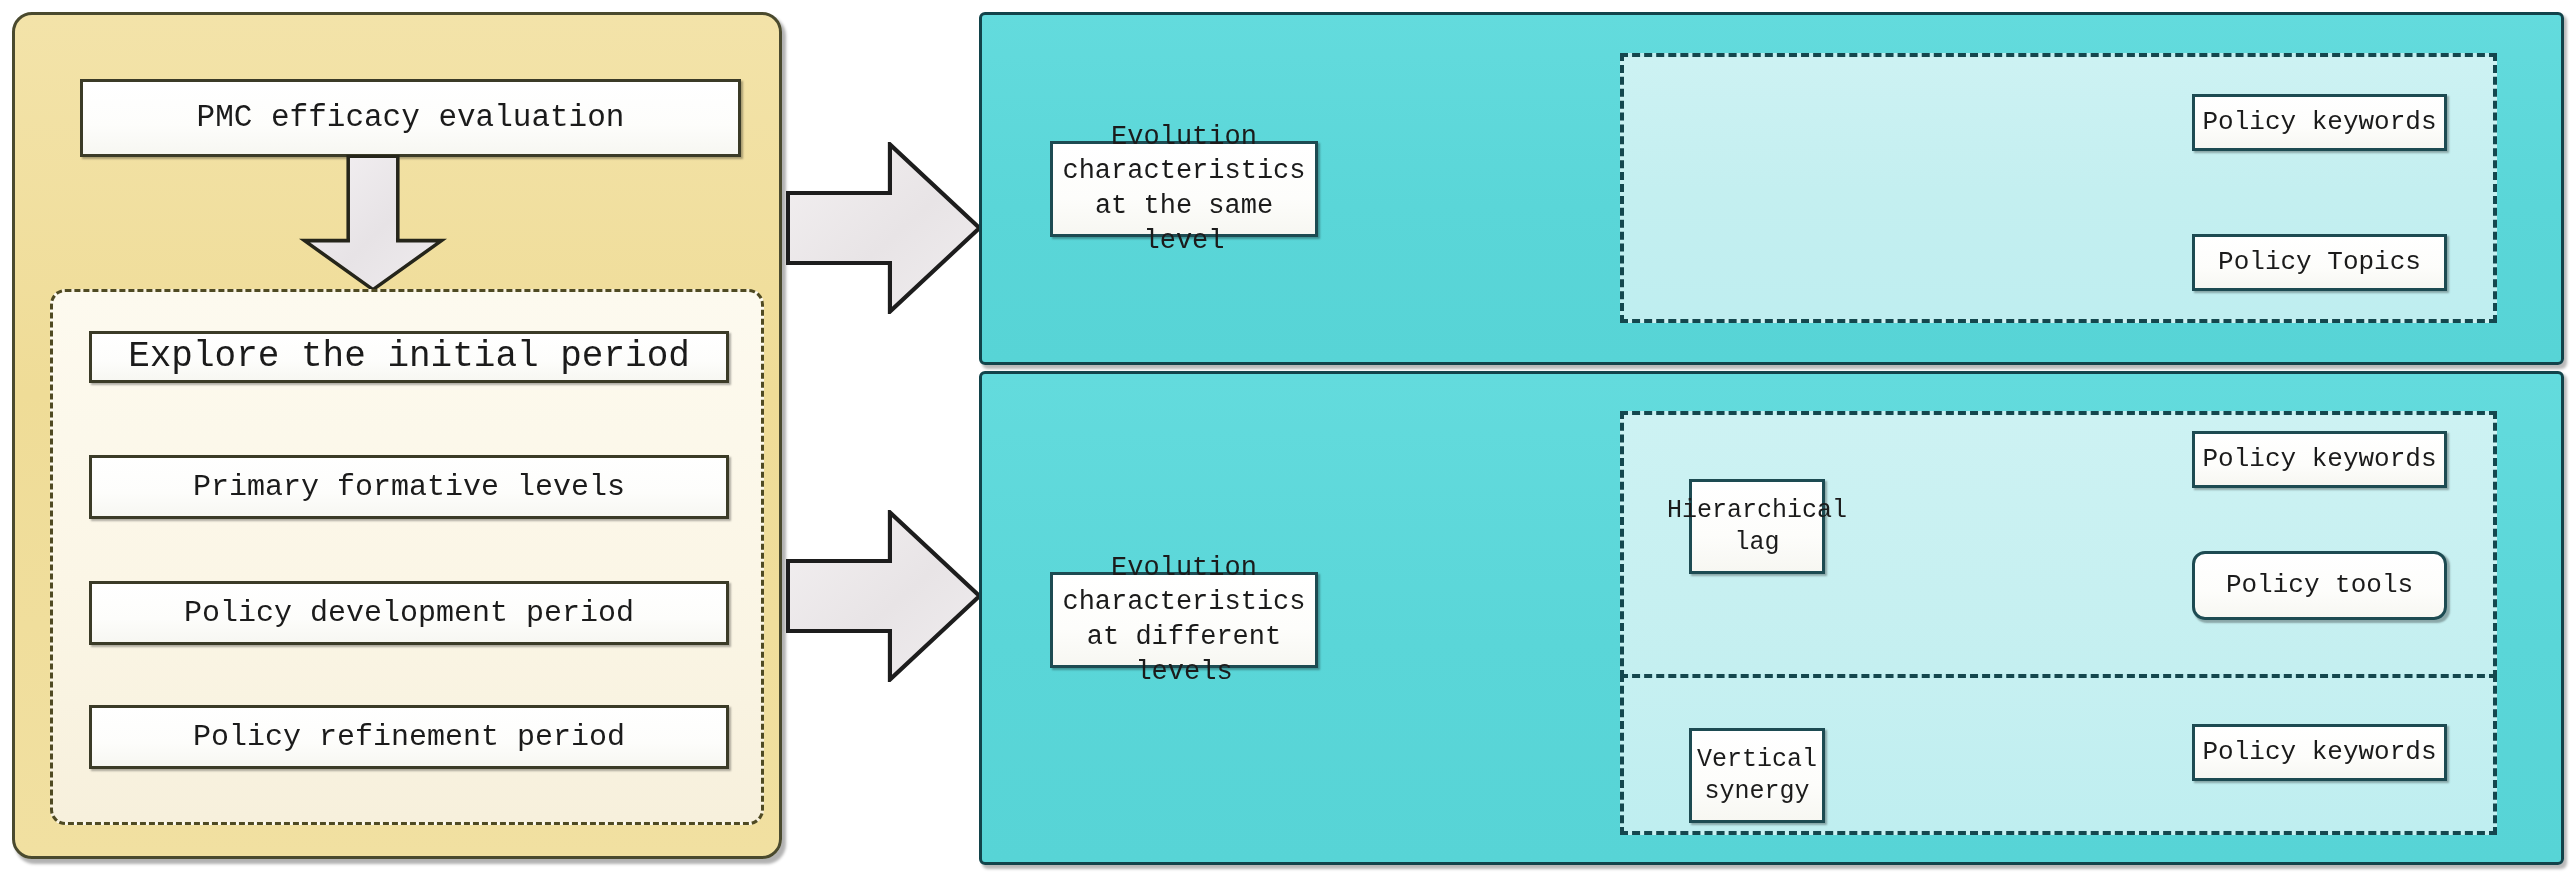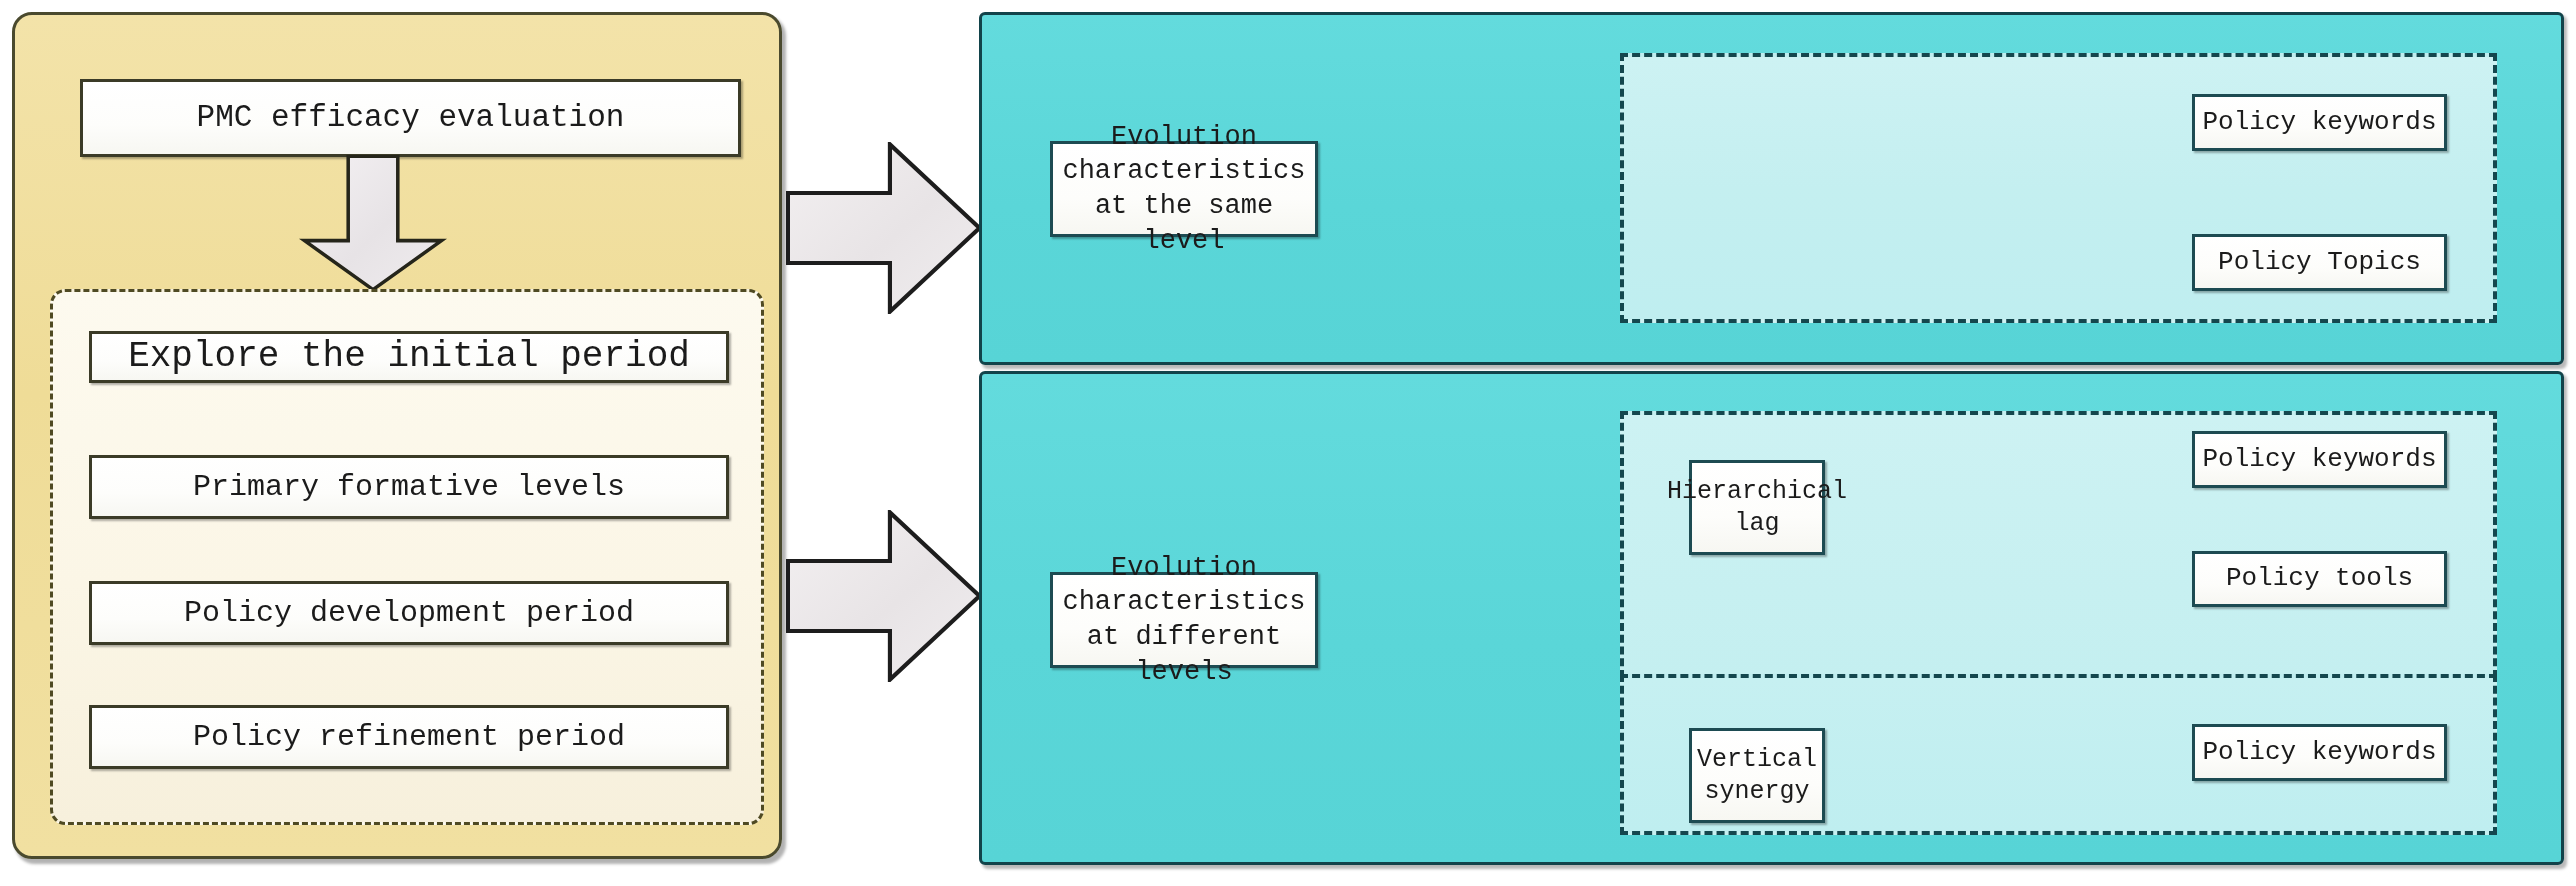--- a/index.html
+++ b/index.html
@@ -149,29 +149,29 @@
   <div class="abs panel-teal" style="left:979px;top:371px;width:1585px;height:494px;">
   </div>
 
   <div class="abs node node-teal" style="left:1050px;top:572px;width:268px;height:96px;font-size:27px;padding:0 8.3px;">
     <span>Evolution characteristics at different levels</span>
   </div>
 
   <div class="abs dashed-teal-split-top" style="left:1620px;top:411px;width:877px;height:267px;">
   </div>
 
-  <div class="abs node node-teal" style="left:1689px;top:460px;width:136px;height:95px;font-size:25px;padding:0 6px;">
+  <div class="abs node node-teal" style="left:1689px;top:479px;width:136px;height:95px;font-size:25px;padding:0 6px;">
     <span>Hierarchical lag</span>
   </div>
 
   <div class="abs node node-teal" style="left:2192px;top:431px;width:255px;height:57px;font-size:26px;">
     <span>Policy keywords</span>
   </div>
 
-  <div class="abs node node-teal" style="left:2192px;top:551px;width:255px;height:56px;font-size:26px;">
+  <div class="abs node node-teal" style="left:2192px;top:551px;width:255px;height:69px;font-size:26px;border-radius:13px;">
     <span>Policy tools</span>
   </div>
 
   <div class="abs dashed-teal-split-bot" style="left:1620px;top:674px;width:877px;height:161px;">
   </div>
 
   <div class="abs node node-teal" style="left:1689px;top:705px;width:136px;height:95px;font-size:25px;padding:0 6px;margin-top:23px;">
     <span>Vertical synergy</span>
   </div>
 

